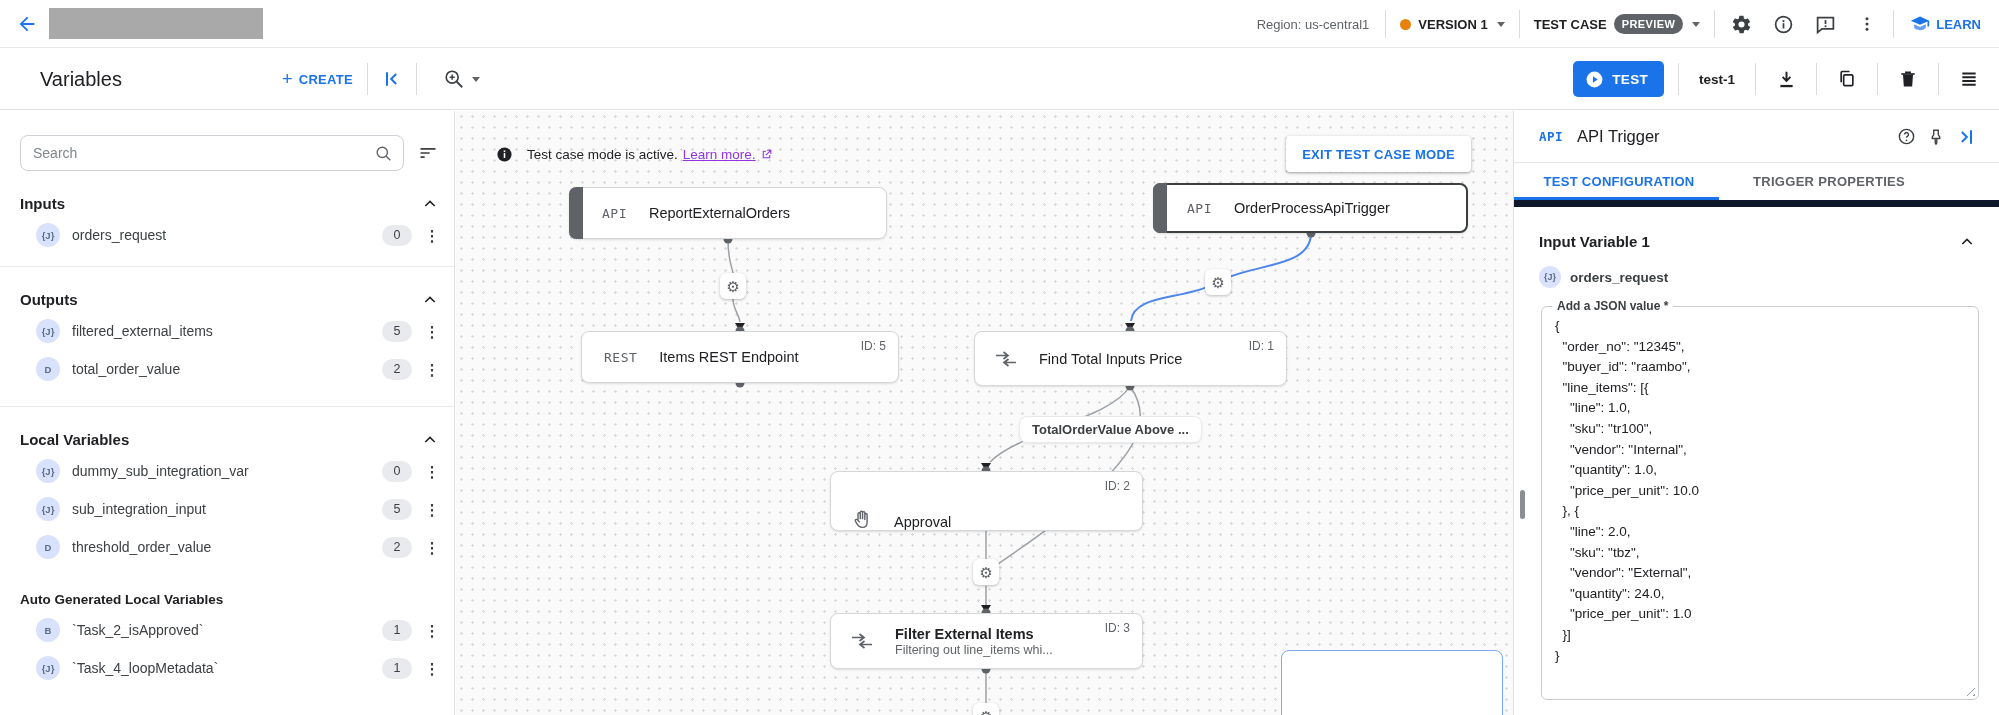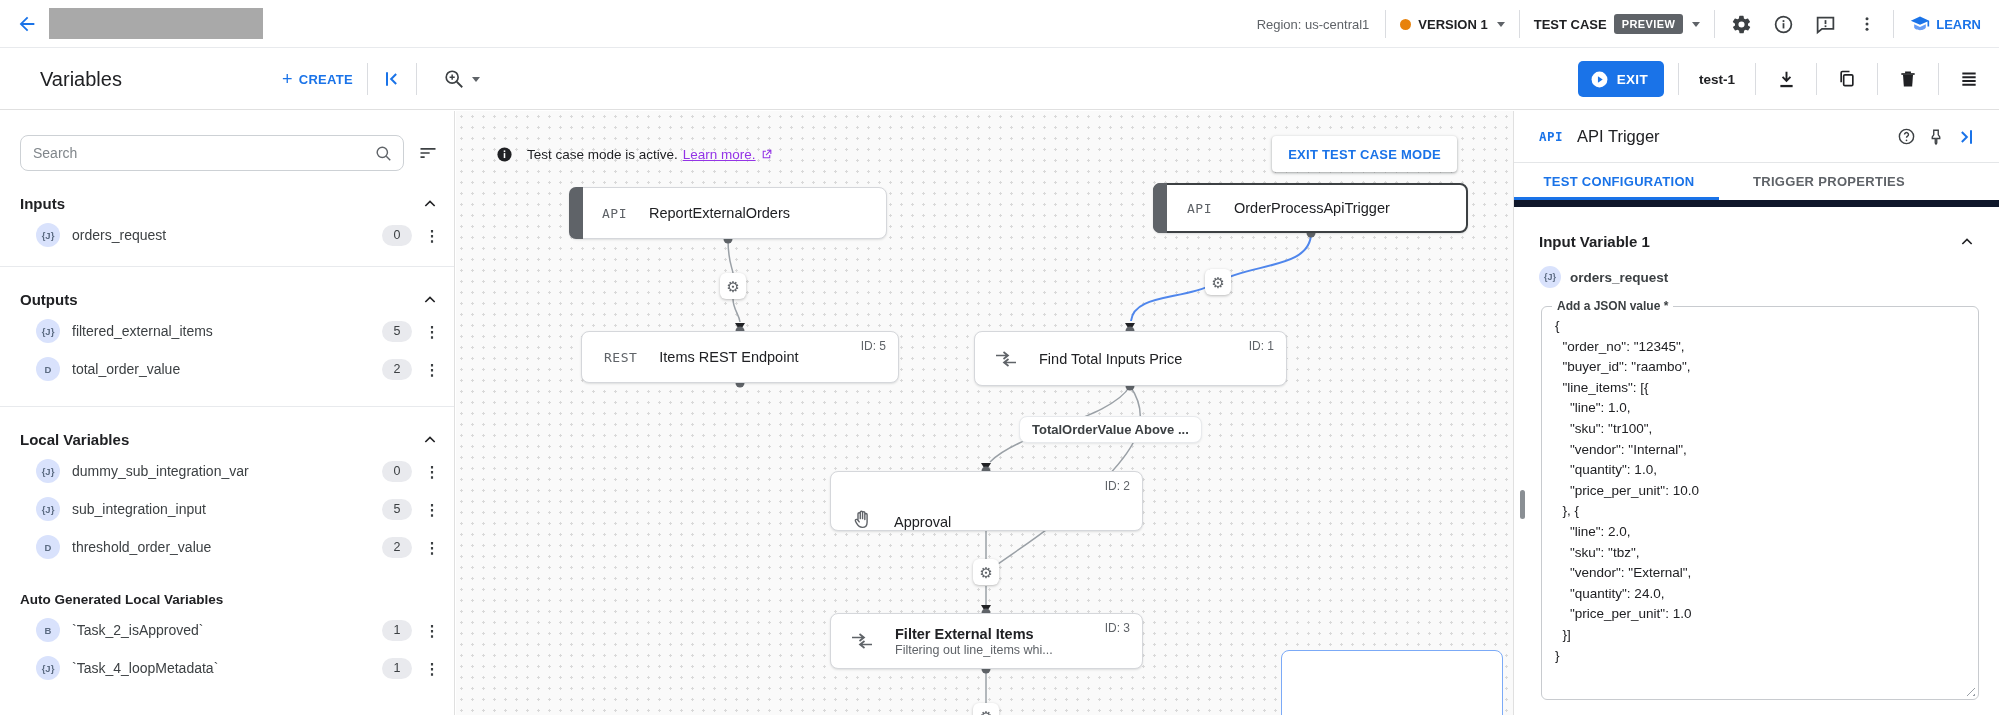--- a/index.html
+++ b/index.html
@@ -12,21 +12,21 @@
             border-bottom:1px solid #e8eaed; display:flex; align-items:center; }
   .back-btn { margin-left:16px; cursor:pointer; display:flex; align-items:center; }
   .redacted { position:absolute; left:49px; top:8px; width:214px; height:31px; background:#a9a9a9; }
   .topbar-right { position:absolute; right:12px; top:0; height:48px; display:flex; align-items:center; gap:10px; }
   .vdiv { width:1px; height:28px; background:#dadce0; }
   .region { color:#5f6368; font-size:13px; padding:0 6px; }
   .pill-item { display:flex; align-items:center; gap:7px; font-size:13px; font-weight:700; color:#202124; cursor:pointer; padding:0 4px;}
   .dot-orange { width:11px; height:11px; border-radius:50%; background:#e8820c; }
   .caret { width:0; height:0; border-left:4.5px solid transparent; border-right:4.5px solid transparent; border-top:5px solid #5f6368; margin-left:2px;}
   .preview-badge { background:#5f6368; color:#fff; font-size:11px; font-weight:700; letter-spacing:.4px;
-                   padding:4px 8px; border-radius:3px; }
+                   padding:4px 8px; border-radius:10px; }
   .icbtn { width:32px; height:32px; display:flex; align-items:center; justify-content:center; cursor:pointer; border-radius:50%;}
   .learn { display:flex; align-items:center; gap:6px; color:#1a73e8; font-size:13px; font-weight:700; cursor:pointer; padding:0 6px;}
 
   
   .toolbar { position:absolute; top:49px; left:0; right:0; height:61px; background:#fff;
              border-bottom:1px solid #e0e0e0; display:flex; align-items:center; }
   .tb-title { font-size:20px; color:#202124; margin-left:40px; }
   .create-btn { display:flex; align-items:center; gap:6px; color:#1a73e8; font-size:13px; font-weight:700;
                 letter-spacing:.3px; margin-left:160px; cursor:pointer; }
   .plus-glyph { font-size:18px; font-weight:400; line-height:1; }
@@ -58,21 +58,21 @@
   .dots { color:#3c4043; font-size:15px; font-weight:700; letter-spacing:0; width:16px; text-align:center; cursor:pointer; line-height:1;}
   .side-div { height:1px; background:#e8eaed; margin-top:16px; }
 
   
   .canvas { position:absolute; top:111px; left:456px; width:1057px; bottom:0; background:#fafafa;
             background-image:radial-gradient(circle, #d9d9d9 1.1px, transparent 1.1px); background-size:11px 11px; overflow:hidden;}
   .edges { position:absolute; top:0; left:0; width:1057px; height:604px; pointer-events:none; }
   .banner { position:absolute; top:22px; left:40px; right:30px; height:42px; display:flex; align-items:center; }
   .banner-text { font-size:13.5px; color:#202124; margin-left:14px;}
   .banner-link { color:#9334e6; text-decoration:underline; cursor:pointer; margin-left:5px; font-size:13.5px;}
-  .exit-btn { position:absolute; right:26px; top:3px; background:#fff; color:#1a73e8; border:none; border-radius:4px;
+  .exit-btn { position:absolute; right:12px; top:3px; background:#fff; color:#1a73e8; border:none; border-radius:4px;
               height:36px; padding:0 16px; font-size:13px; font-weight:700; letter-spacing:.25px; cursor:pointer;
               box-shadow:0 1px 2px rgba(60,64,67,.3), 0 1px 3px 1px rgba(60,64,67,.15); font-family:"Liberation Sans",sans-serif;margin-left:43px;}
   .node { position:absolute; background:#fff; border:1px solid #d5d7db; border-radius:8px;
           box-shadow:0 1px 2px rgba(60,64,67,.15); display:flex; align-items:center; cursor:pointer;}
   .node.selected { border:2px solid #3c4043; }
   .accent { position:absolute; left:-1px; top:-1px; bottom:-1px; width:14px; background:#5f6368; border-radius:7px 0 0 7px;}
   .node.selected .accent { left:-2px; top:-2px; bottom:-2px; }
   .chip { font-family:"DejaVu Sans Mono", monospace; font-size:13px; color:#5f6368; letter-spacing:.5px; margin-left:32px;}
   .node-title { font-size:14.5px; font-weight:500; color:#202124; margin-left:22px; white-space:nowrap;}
   .node-id { position:absolute; top:7px; right:12px; font-size:12px; color:#5f6368; }
@@ -218,21 +218,21 @@
     </div>
 
     <div class="toolbar-right">
       <button class="test-btn">
         <span>
           <svg width="19" height="19" viewBox="0 0 24 24">
               <circle cx="12" cy="12" r="10" fill="#fff"></circle>
               <path d="M10 8l6 4-6 4z" fill="#1a73e8"></path>
             </svg>
         </span>
-        <span>EXIT</span>
+        <span>TEST</span>
       </button>
       <div class="tb-div"></div>
       <span class="test-name">test-1</span>
       <div class="tb-div"></div>
       <div class="icbtn">
         <span>
           <svg width="21" height="21" viewBox="0 0 24 24">
               <path d="M12 3v10M7.5 9l4.5 4.5L16.5 9" fill="none" stroke="#202124" stroke-width="2.2"></path>
               <path d="M5 19.5h14" stroke="#202124" stroke-width="2.6"></path>
             </svg>

